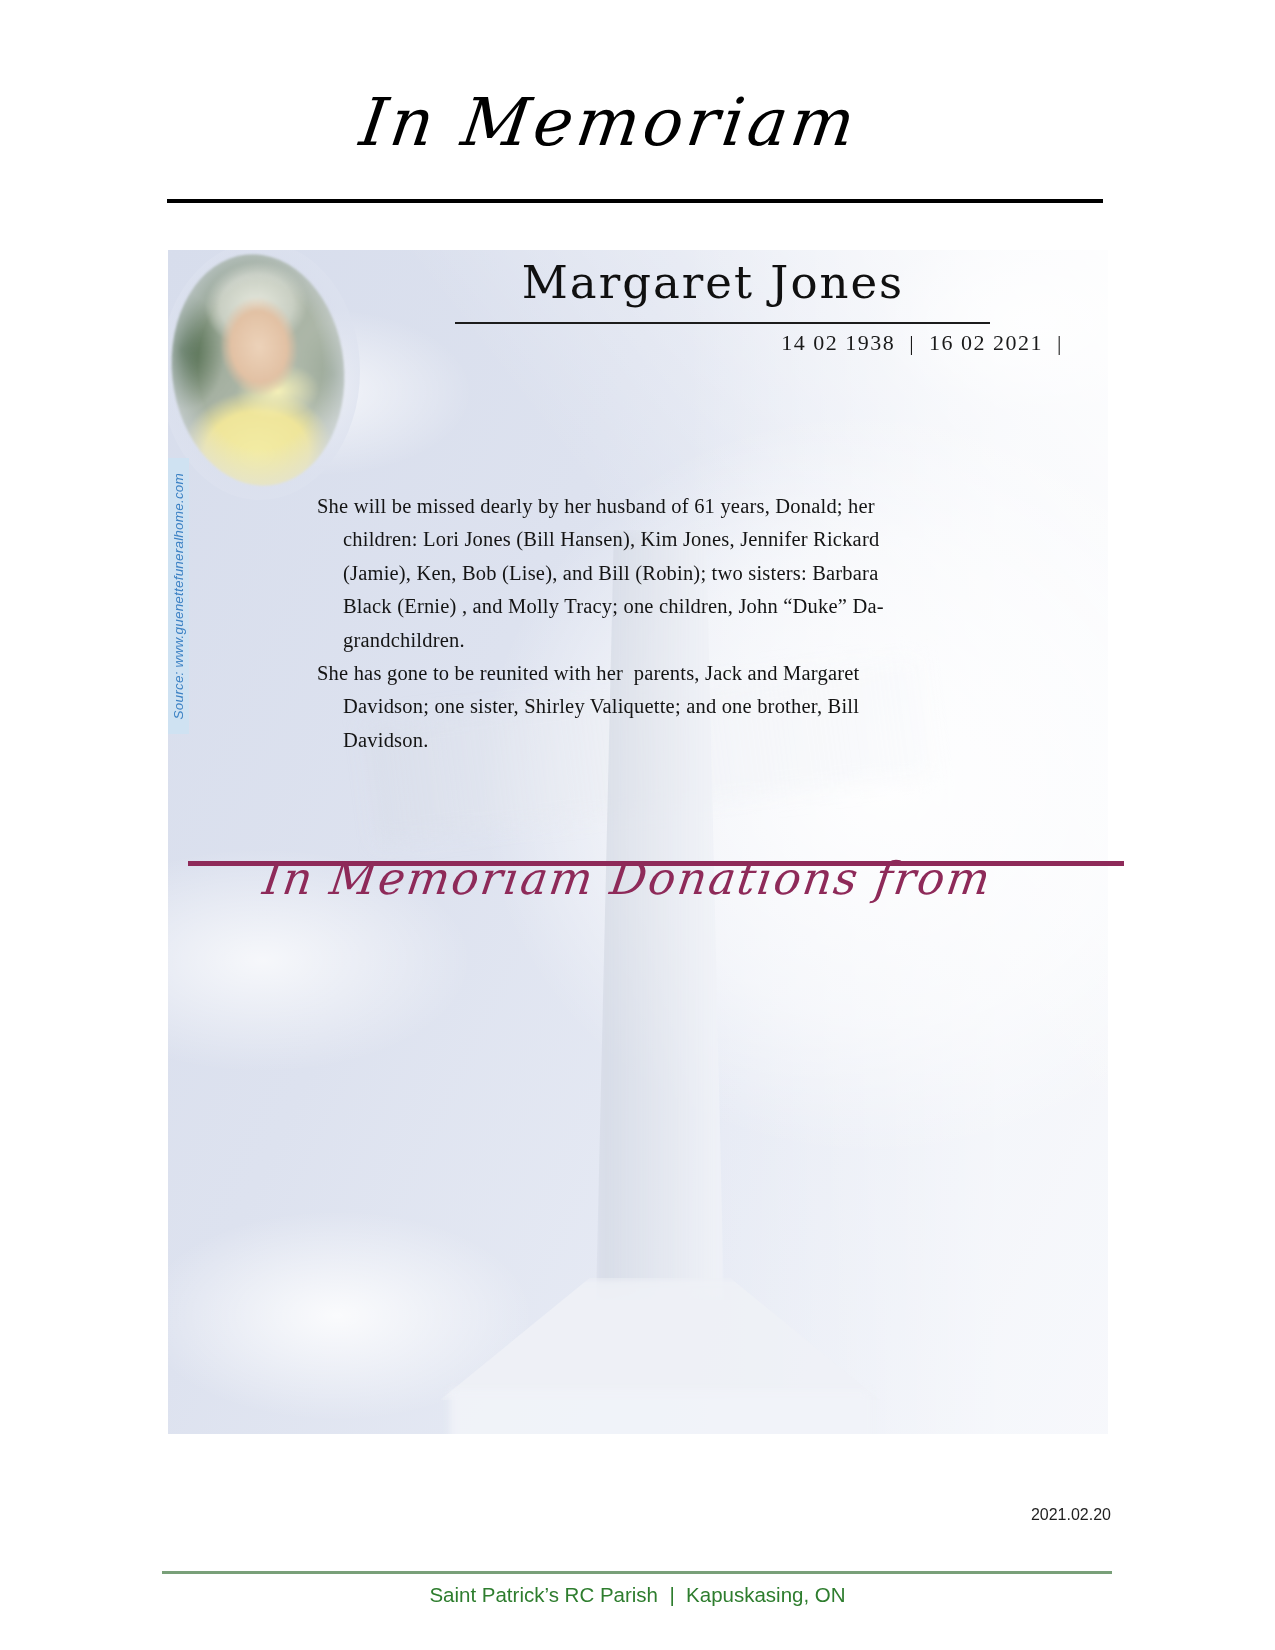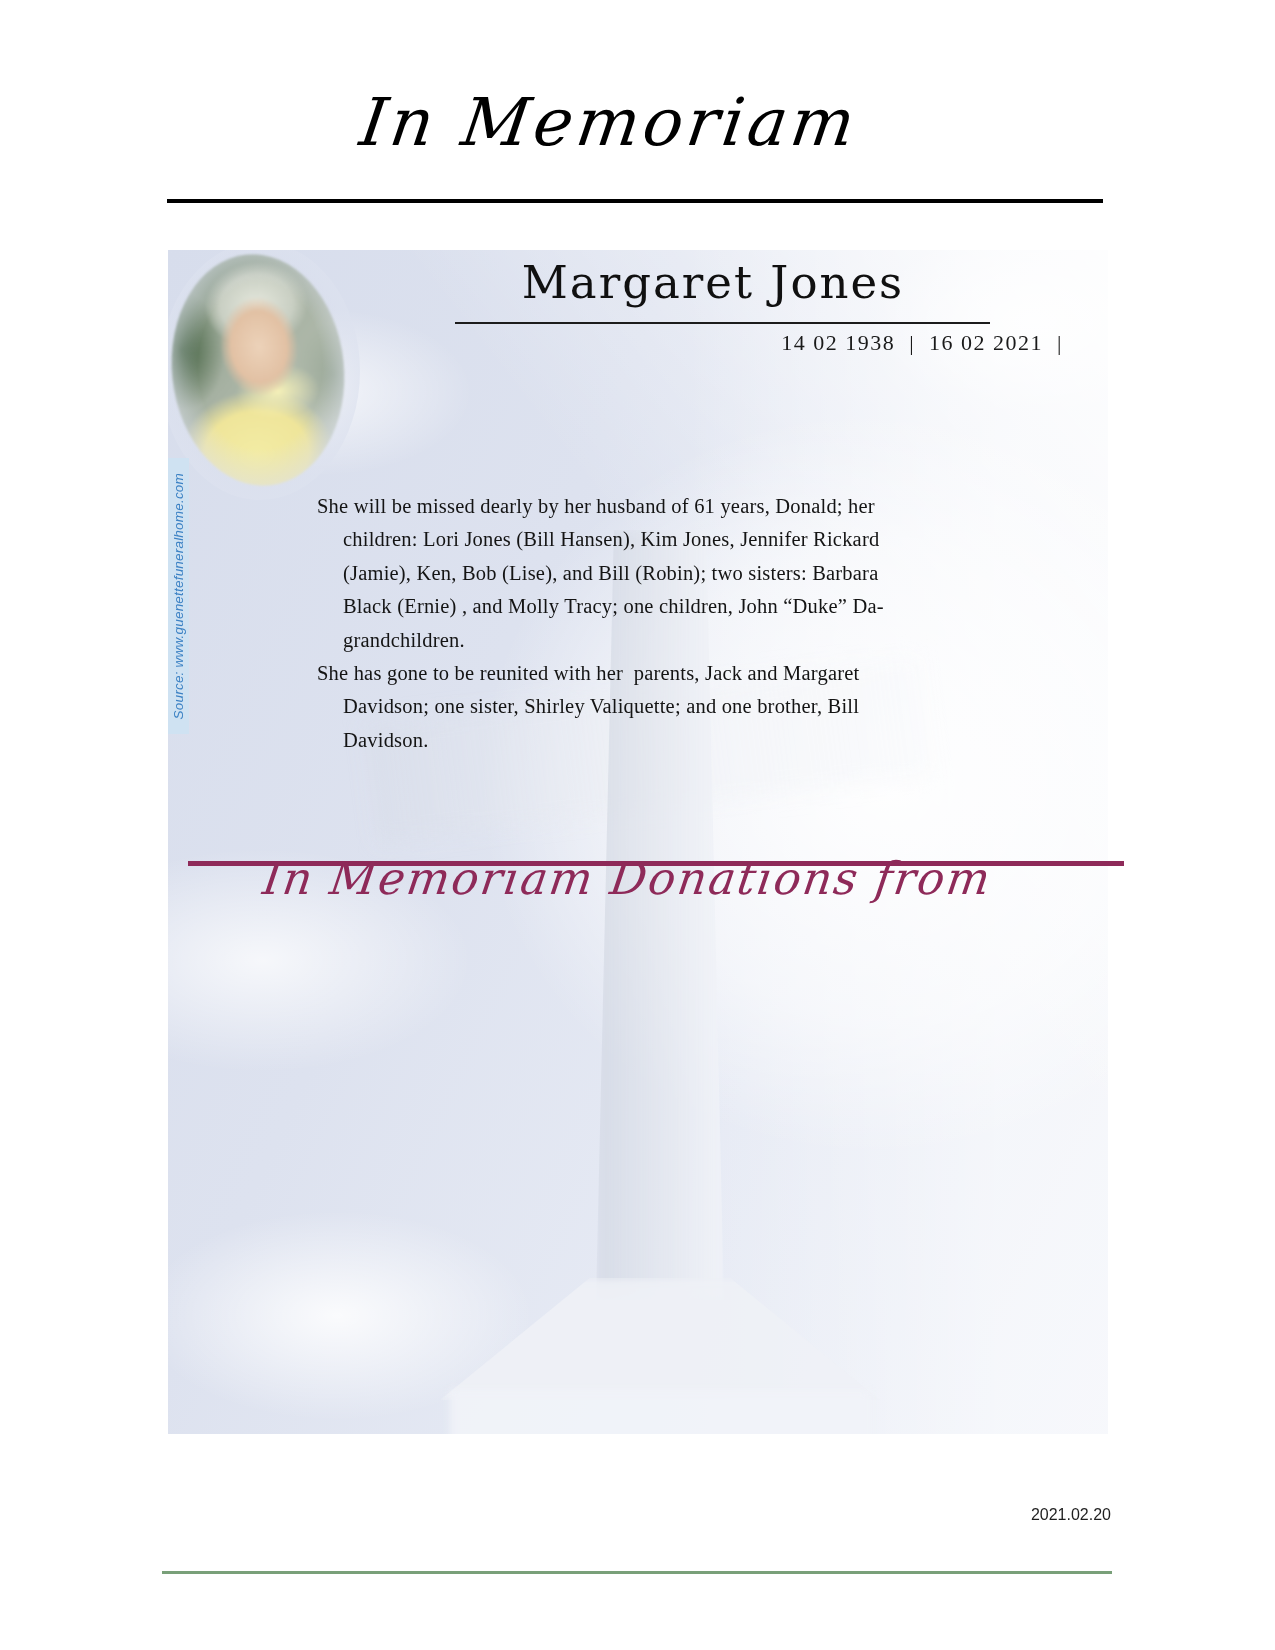--- a/index.html
+++ b/index.html
@@ -161,14 +161,15 @@
       <div class="ob-line indent">Davidson.</div>
     </div>
 
   </div>
 
   <div class="donations-rule"></div>
   <div class="donations-heading">In Memoriam Donations from</div>
 
   <div class="date-stamp">2021.02.20</div>
   <div class="footer-rule"></div>
+  <div class="parish-footer pre">Saint Patrick’s RC Parish  |  Kapuskasing, ON</div>
 
 </div>
 
 </body></html>

